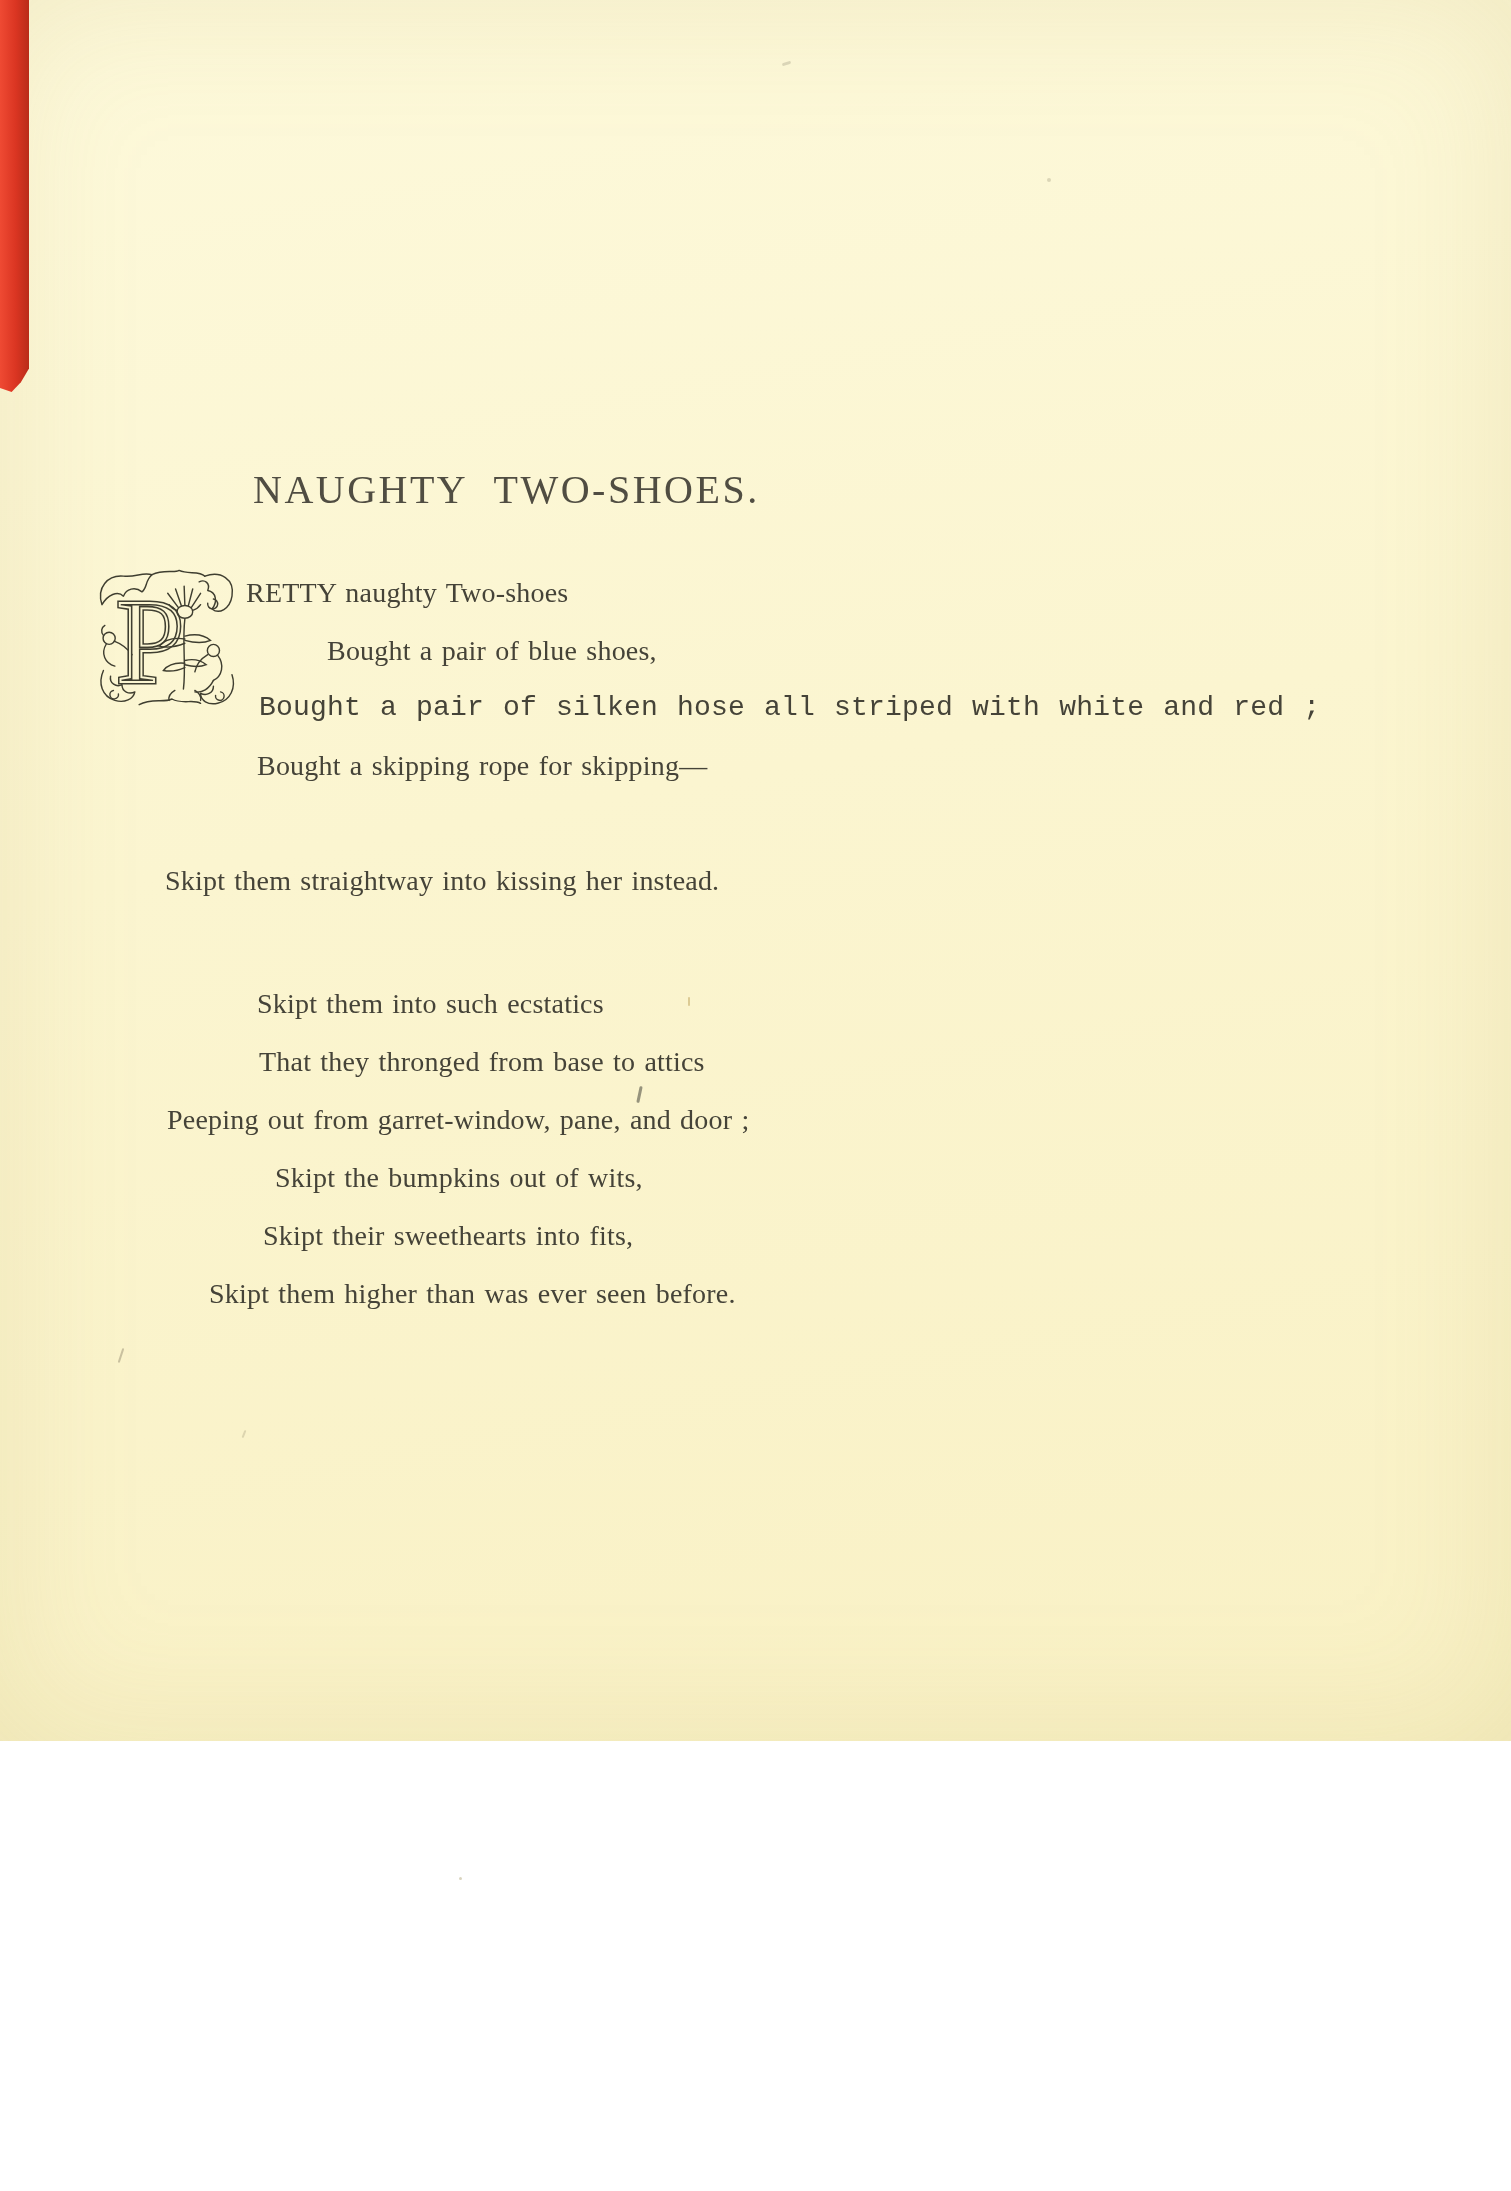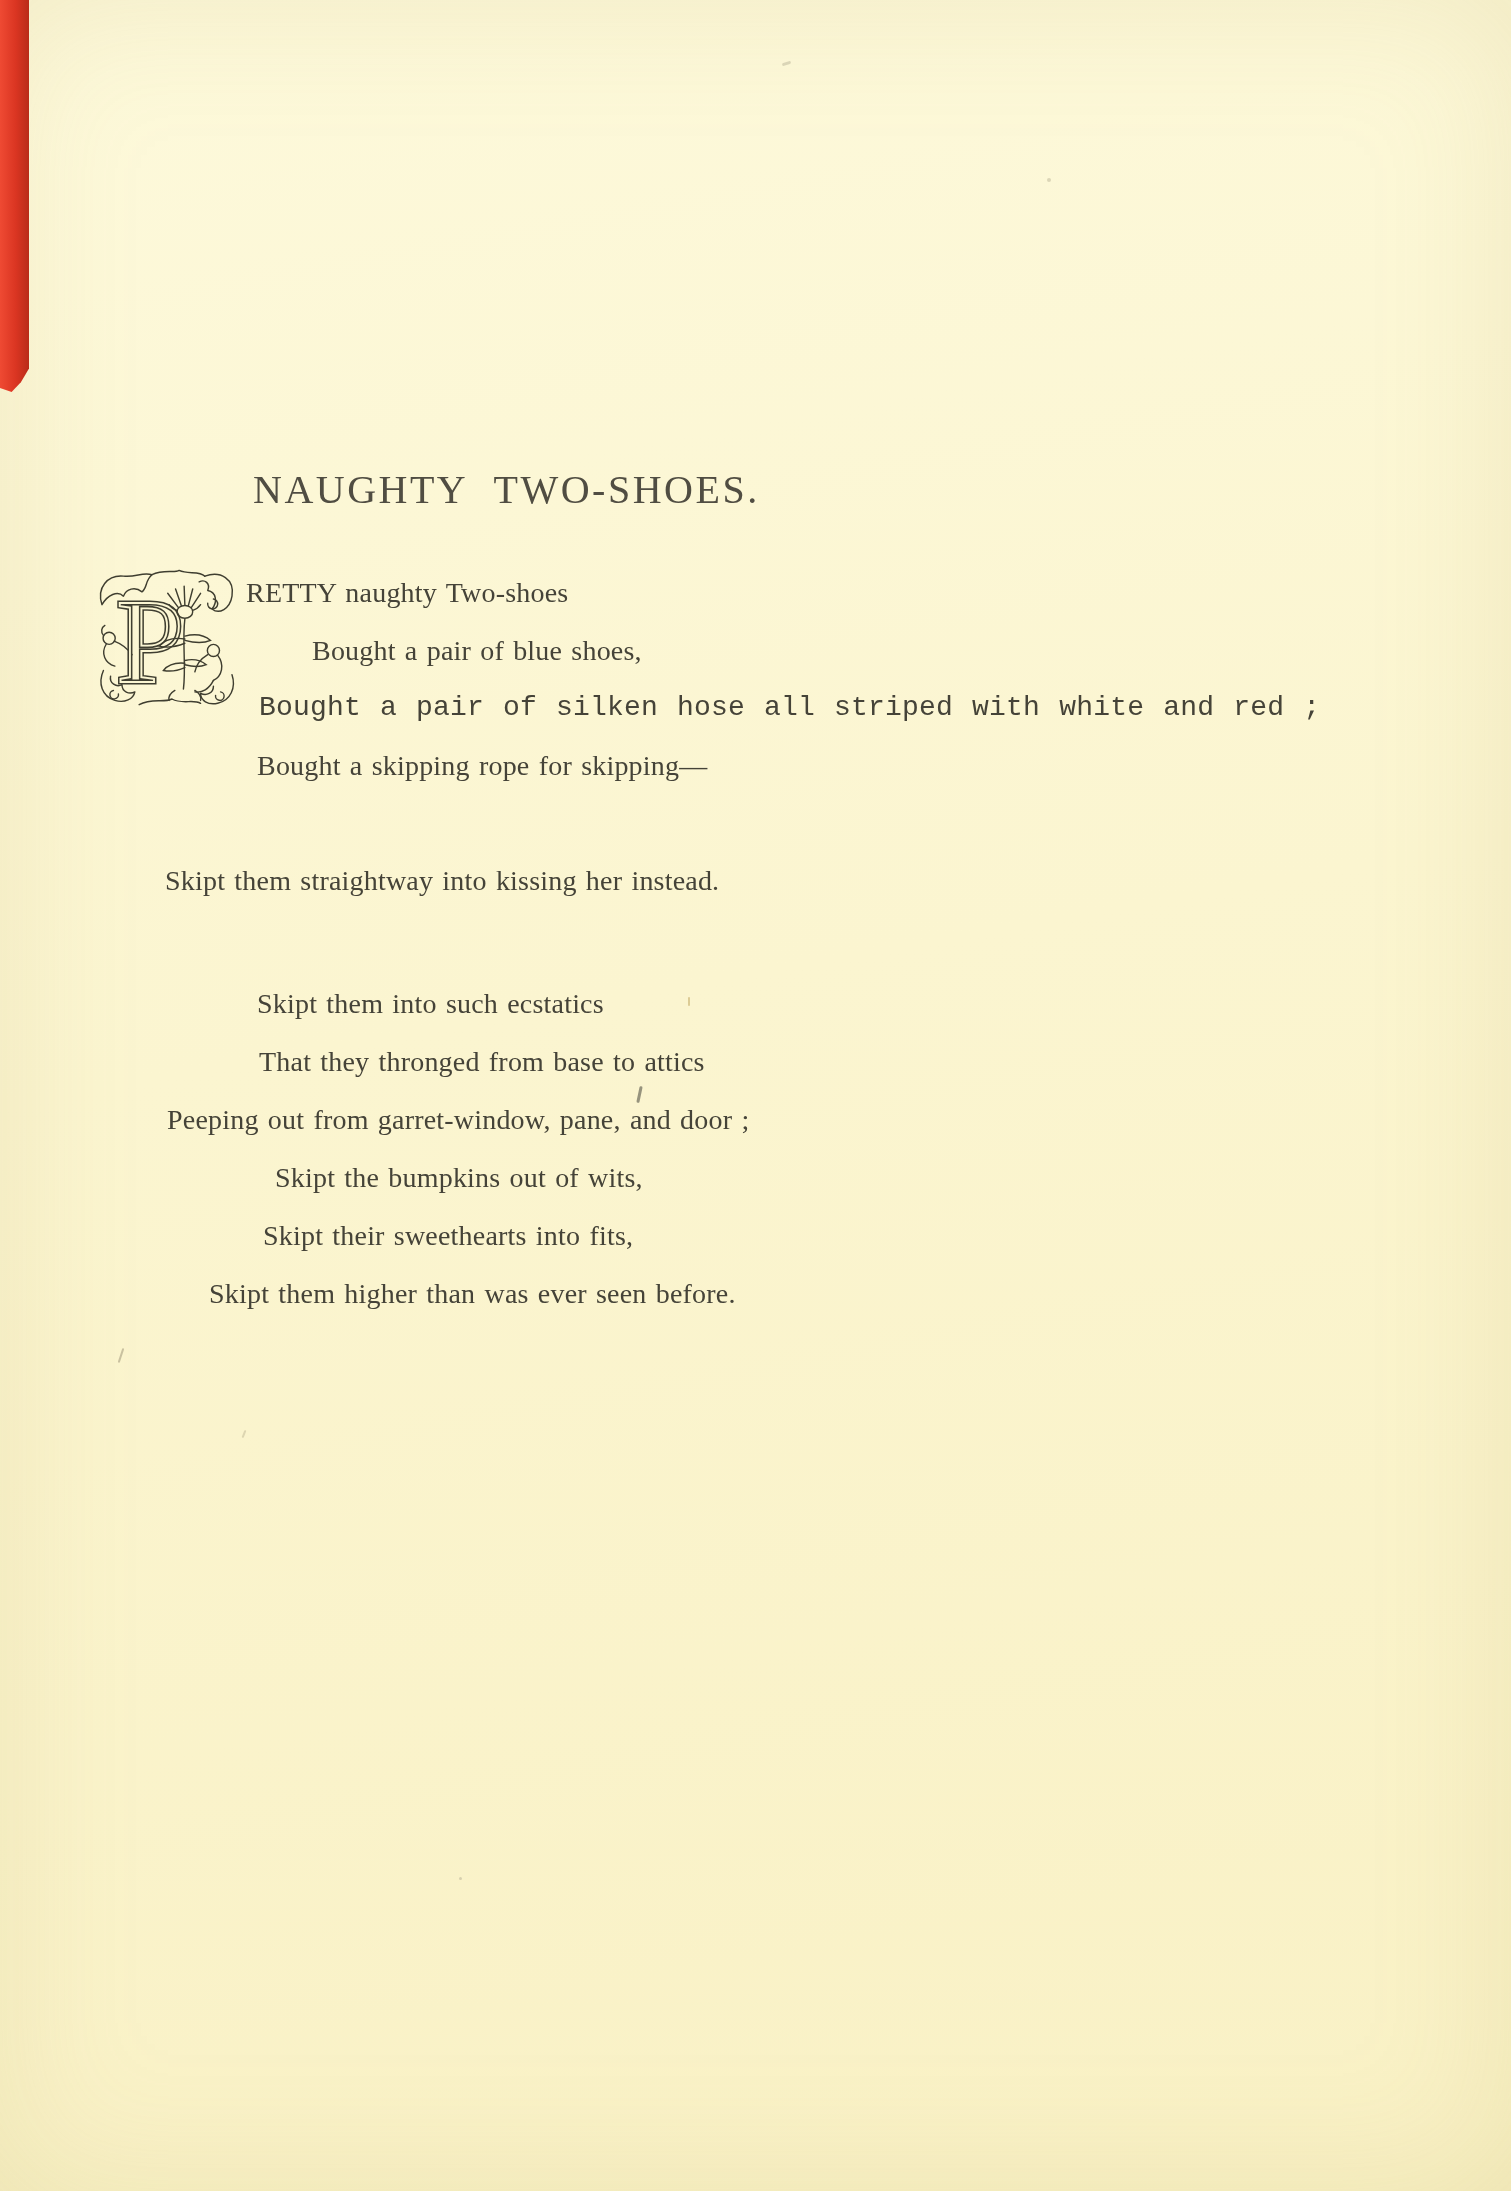--- a/index.html
+++ b/index.html
@@ -2,21 +2,21 @@
 <html><head>
 <meta charset="utf-8">
 <style>
   html,body{margin:0;padding:0;}
   body{
     width:1511px;height:2191px;
     font-family:"Liberation Serif","DejaVu Serif",serif;
     overflow:hidden;
   }
   .page{
-    position:relative;width:1511px;height:2191px;
+    position:relative;width:1511px;height:1741px;
     background:linear-gradient(170deg,#fdf9db 0%,#fbf5d0 45%,#f9f1c5 100%);
     box-shadow:inset 0 0 140px rgba(190,170,95,.18);
   }
   
   .red-edge{
     position:absolute;left:0;top:0;width:29px;height:392px;
     background:linear-gradient(to right,#ef4a33 0%,#da3522 55%,#b92c19 100%);
     clip-path:polygon(0 0,100% 0,100% 94%,72% 97.5%,40% 100%,0 99%);
   }
   .title{
@@ -89,21 +89,21 @@
         <path d="M121,56 L106,36 M125,53 L117,30 M130,52 L129,26 M135,53 L141,30 M139,56 L152,36"></path>
         <path d="M119,60 Q112,58 108,52 M141,60 Q148,58 152,52"></path>
         <path d="M130,100 q-24,-4 -36,10 q16,4 36,-4 M130,96 q22,-6 36,6 q-14,6 -36,0"></path>
         <path d="M130,134 q-20,-2 -30,10 q14,3 30,-4 M130,130 q18,-4 30,6 q-12,5 -30,0"></path>
         <path d="M116,172 q-10,6 -8,14 M144,172 q10,6 8,14"></path>
       </g>
     </svg>
   </div>
 
   <div class="line" style="left:246px;top:579px;">RETTY naughty Two-shoes</div>
-  <div class="line" style="left:312px;top:637px;">Bought a pair of blue shoes,</div>
+  <div class="line" style="left:327px;top:637px;">Bought a pair of blue shoes,</div>
   <div class="line" style="left:259px;top:694px;font-family:Liberation Mono, monospace;">Bought a pair of silken hose all striped with white and red ;</div>
   <div class="line" style="left:257px;top:752px;">Bought a skipping rope for skipping—</div>
   <div class="line" style="left:165px;top:867px;">Skipt them straightway into kissing her instead.</div>
 
   <div class="line" style="left:257px;top:990px;">Skipt them into such ecstatics</div>
   <div class="line" style="left:259px;top:1048px;">That they thronged from base to attics</div>
   <div class="line" style="left:167px;top:1106px;">Peeping out from garret-window, pane, and door ;</div>
   <div class="line" style="left:275px;top:1164px;">Skipt the bumpkins out of wits,</div>
   <div class="line" style="left:263px;top:1222px;">Skipt their sweethearts into fits,</div>
   <div class="line" style="left:169px;top:1280px;margin-left:40px;">Skipt them higher than was ever seen before.</div>

